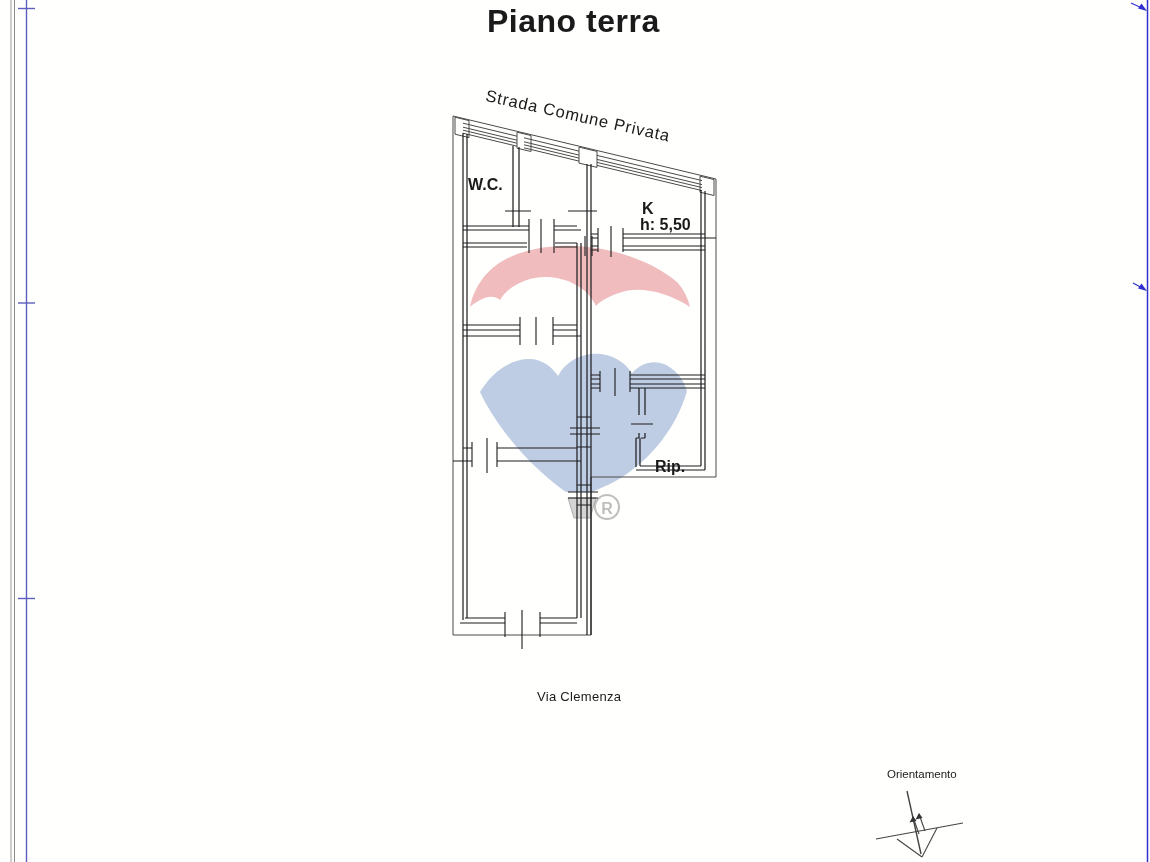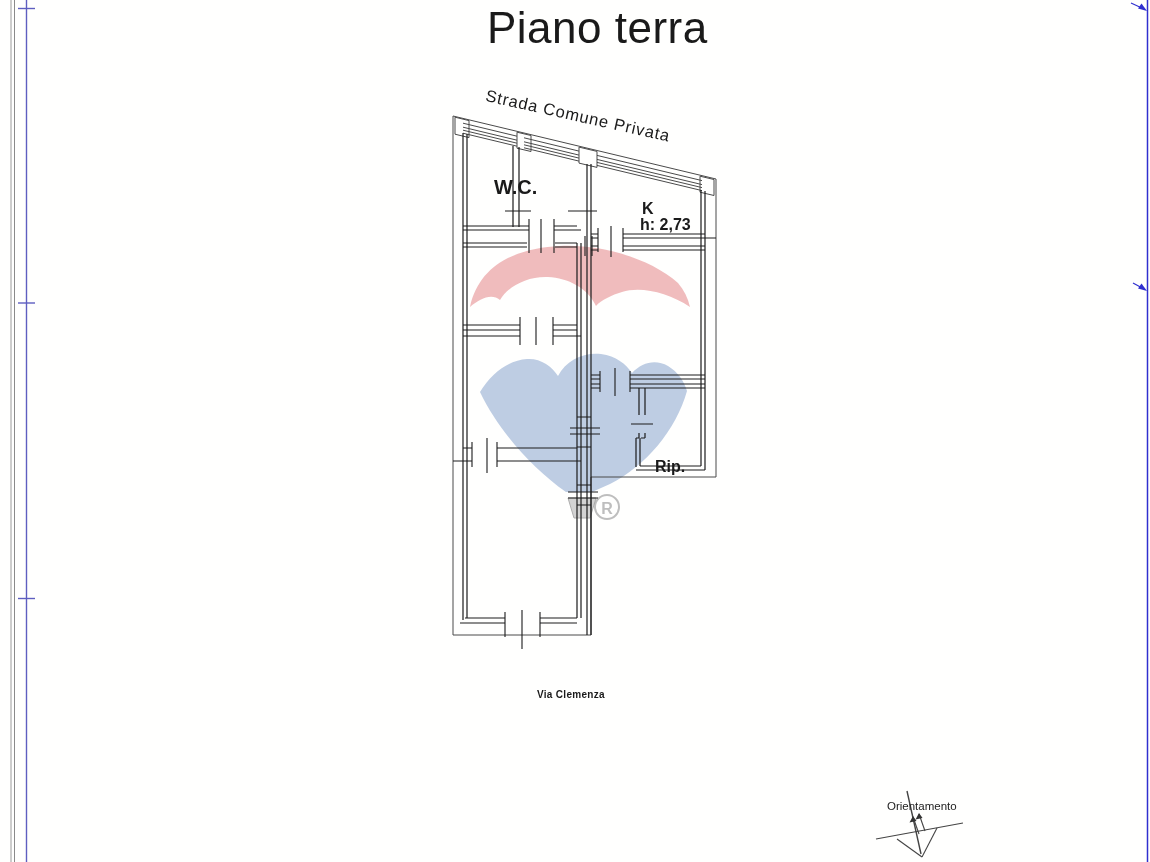--- a/index.html
+++ b/index.html
@@ -1,26 +1,26 @@
 <!DOCTYPE html>
 <html><head>
 <meta charset="utf-8">
 <style>
   html,body{margin:0;padding:0;background:#fff;}
   #page{position:relative;width:1150px;height:862px;background:#fffffe;overflow:hidden;
         font-family:"Liberation Sans",sans-serif;}
   svg{position:absolute;left:0;top:0;}
   .lbl{position:absolute;color:#1a1a1a;white-space:nowrap;
        font-family:"Liberation Sans",sans-serif;line-height:1.05;}
-  .title{font-size:44px;font-weight:400;letter-spacing:0.5px;}
+  .title{font-size:32px;font-weight:700;letter-spacing:0.5px;}
   .street-top{font-size:16.5px;transform:rotate(12.5deg);transform-origin:0 50%;letter-spacing:0.8px;}
-  .street-bottom{font-size:10px;font-weight:700;letter-spacing:0.3px;}
+  .street-bottom{font-size:13px;font-weight:400;letter-spacing:0.3px;}
   .room{font-size:16px;font-weight:700;}
-  .wc{font-size:20px;padding-left:26px;}
-  .orient{font-size:11.5px;color:#222;margin-top:32px;}
+  .wc{font-size:16px;}
+  .orient{font-size:11.5px;color:#222;}
   .remax-text{position:absolute;left:494px;top:303px;font-size:43px;font-weight:700;
       font-style:italic;letter-spacing:2px;color:rgba(27,58,143,0.52);}
   .remax-text .slash{color:rgba(204,34,41,0.55);}
 </style>
 </head>
 <body>
 
 <div id="page">
 
   <svg width="1150" height="862" viewBox="0 0 1150 862">
@@ -122,21 +122,21 @@
   </svg>
 
   <div class="lbl title" style="left:487px;top:5px;">Piano terra</div>
 
   <div class="lbl street-top" style="left:486px;top:87px;">Strada Comune Privata</div>
 
   <div class="lbl room wc" style="left:468px;top:177px;">W.C.</div>
 
   <div class="lbl room" style="left:642px;top:201px;">K</div>
 
-  <div class="lbl room" style="left:640px;top:217px;">h: 2,73</div>
+  <div class="lbl room" style="left:640px;top:217px;">h: 5,50</div>
 
   <div class="lbl room" style="left:655px;top:415px;margin-top:44px;">Rip.</div>
 
   <div class="lbl street-bottom" style="left:537px;top:690px;">Via Clemenza</div>
 
   <div class="lbl orient" style="left:887px;top:768px;">Orientamento</div>
 
 
 </div>
 

